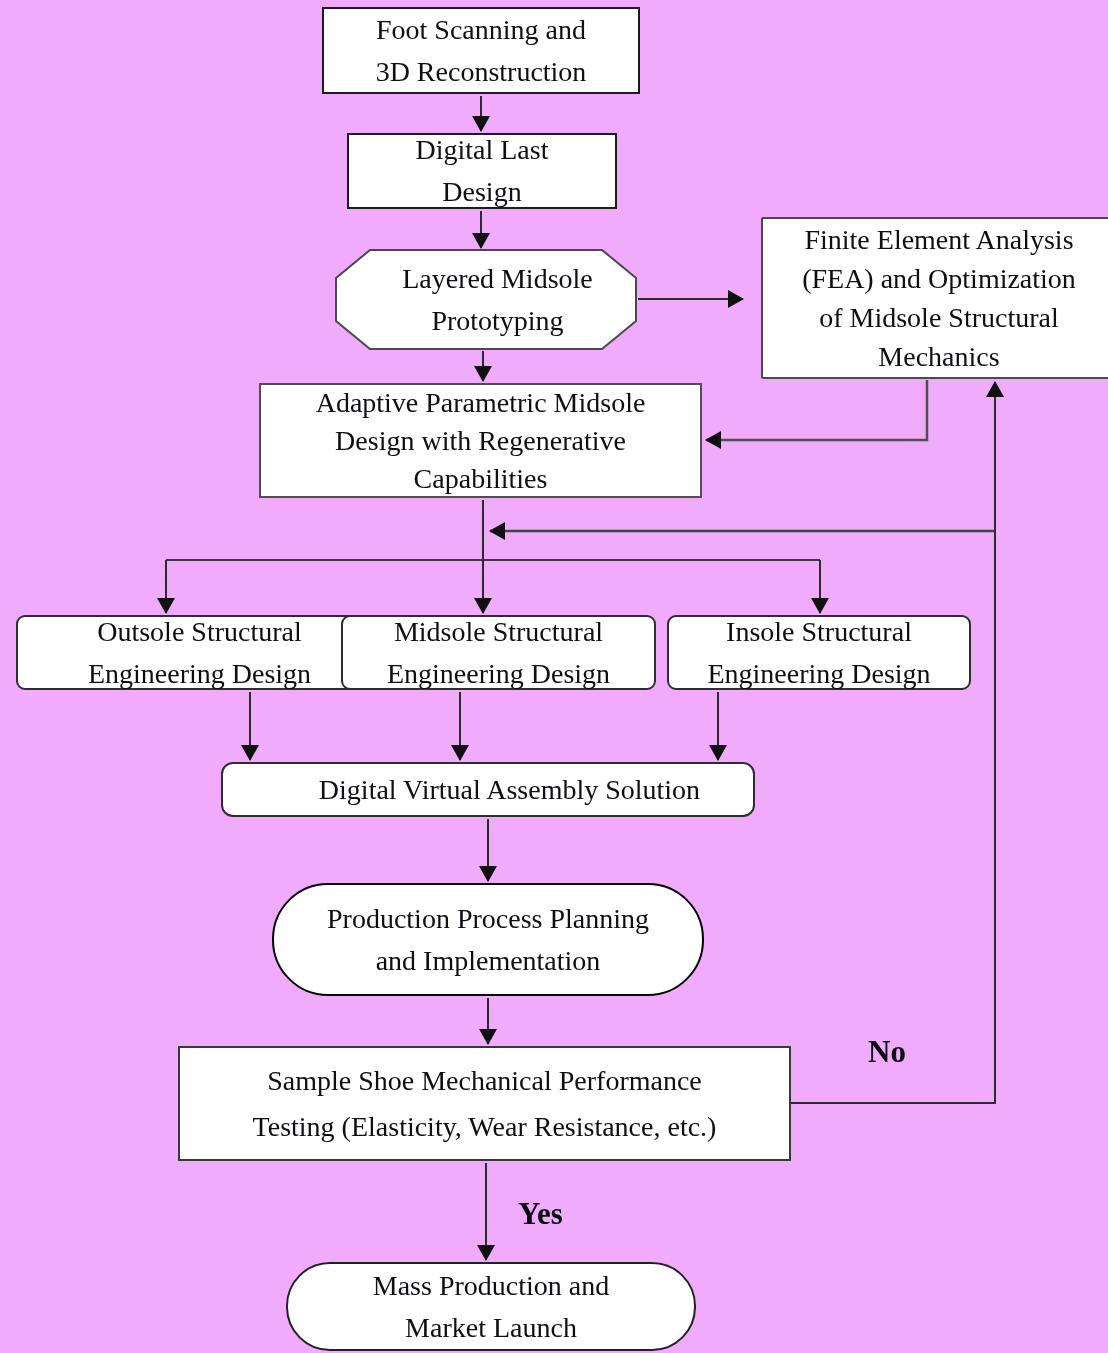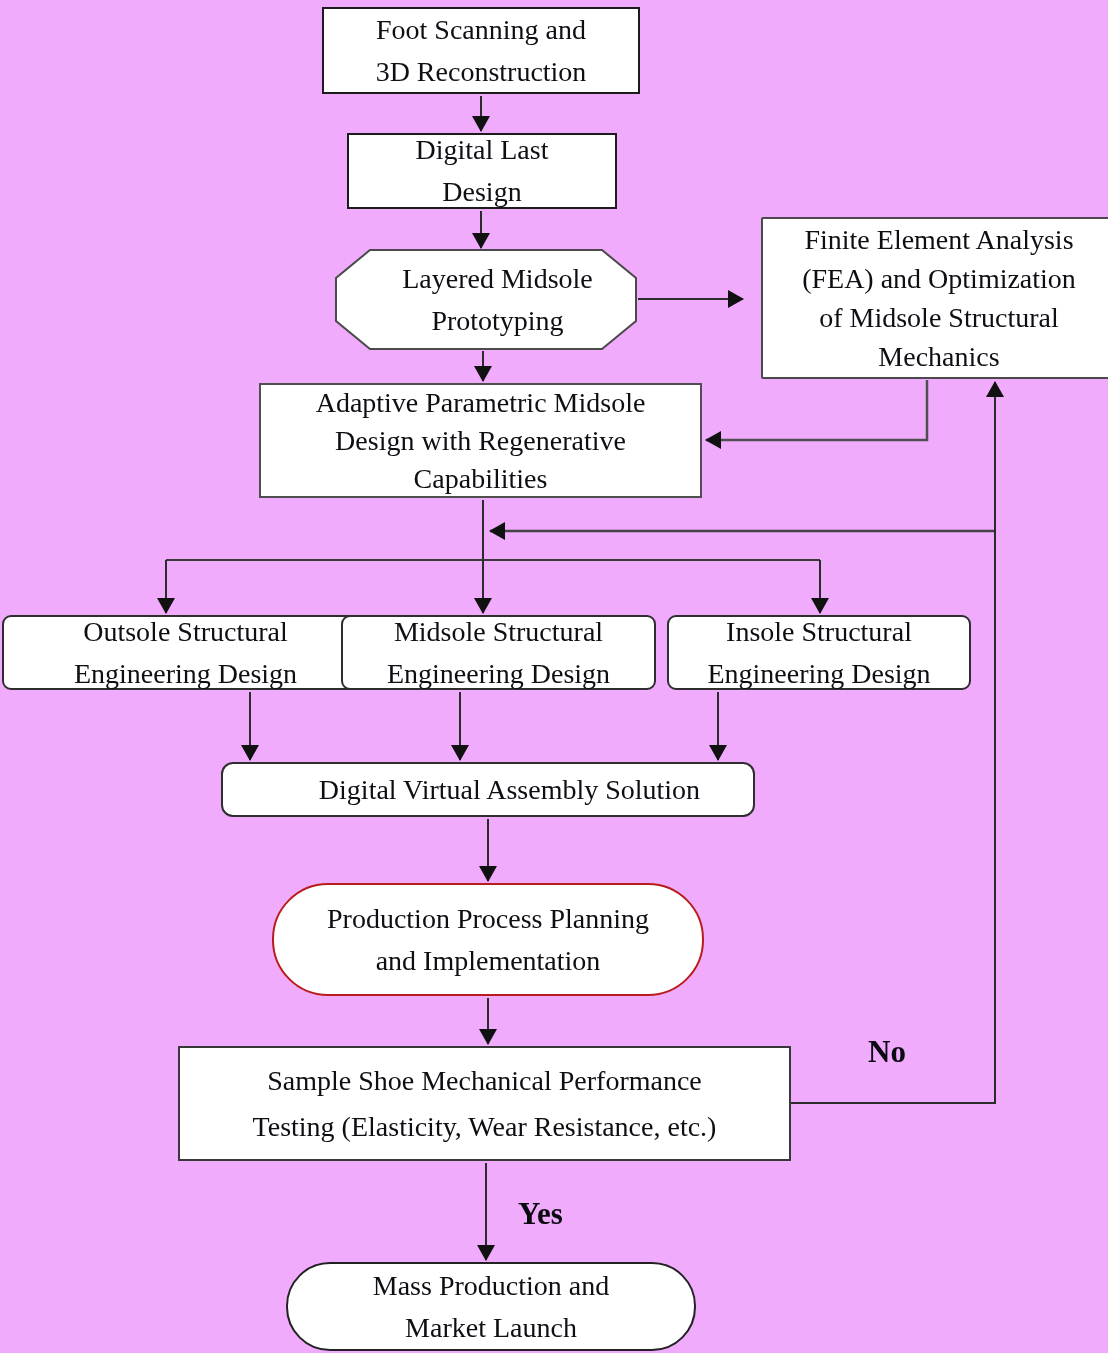--- a/index.html
+++ b/index.html
@@ -20,37 +20,37 @@
     white-space:pre-line;
     font-size:28px;
     line-height:42px;
     background:#ffffff;
   }
   .rect2   {border:2px solid #1c1c1c;}
   .round9  {border:2px solid #2e2e2e;border-radius:9px;}
   .round12 {border:2px solid #2e2e2e;border-radius:12px;padding-left:43px;}
   .fea     {border:2.5px solid #4a4a4a;border-radius:2px;line-height:39px;margin-left:16px;}
   .adaptive{border:2px solid #4f4f4f;line-height:38px;}
-  .stadium-lg{border:2px solid #b91c1c;border-radius:56px;}
+  .stadium-lg{border:2px solid #000000;border-radius:56px;}
   .stadium-sm{border:2px solid #222;border-radius:44px;}
   .testing {border:2.5px solid #383838;line-height:46px;}
   .octagon-text{background:transparent;border:none;padding-left:23px;}
   .edge-label{
     position:absolute;
     font-size:31px;font-weight:bold;
     color:#0a0a10;
     background:transparent;
   }
   
   #n-foot      {left:322px;top:7px;   width:318px;height:87px;}
   #n-last      {left:347px;top:133px; width:270px;height:76px;}
   #n-proto     {left:336px;top:250px; width:300px;height:99px;}
   #n-fea       {left:745px;top:217px; width:356px;height:162px;}
   #n-adaptive  {left:259px;top:383px; width:443px;height:115px;}
-  #n-outsole   {left:2px;  top:615px; width:367px;height:75px;}
+  #n-outsole   {left:16px;  top:615px; width:367px;height:75px;}
   #n-midsole   {left:341px;top:615px; width:315px;height:75px;}
   #n-insole    {left:667px;top:615px; width:304px;height:75px;}
   #n-assembly  {left:221px;top:762px; width:534px;height:55px;}
   #n-production{left:272px;top:883px; width:432px;height:113px;}
   #n-testing   {left:178px;top:1046px;width:613px;height:115px;}
   #n-mass      {left:286px;top:1262px;width:410px;height:89px;}
   #lbl-no {left:868px;top:1034px;}
   #lbl-yes{left:518px;top:1196px;}
 </style>
 </head>

